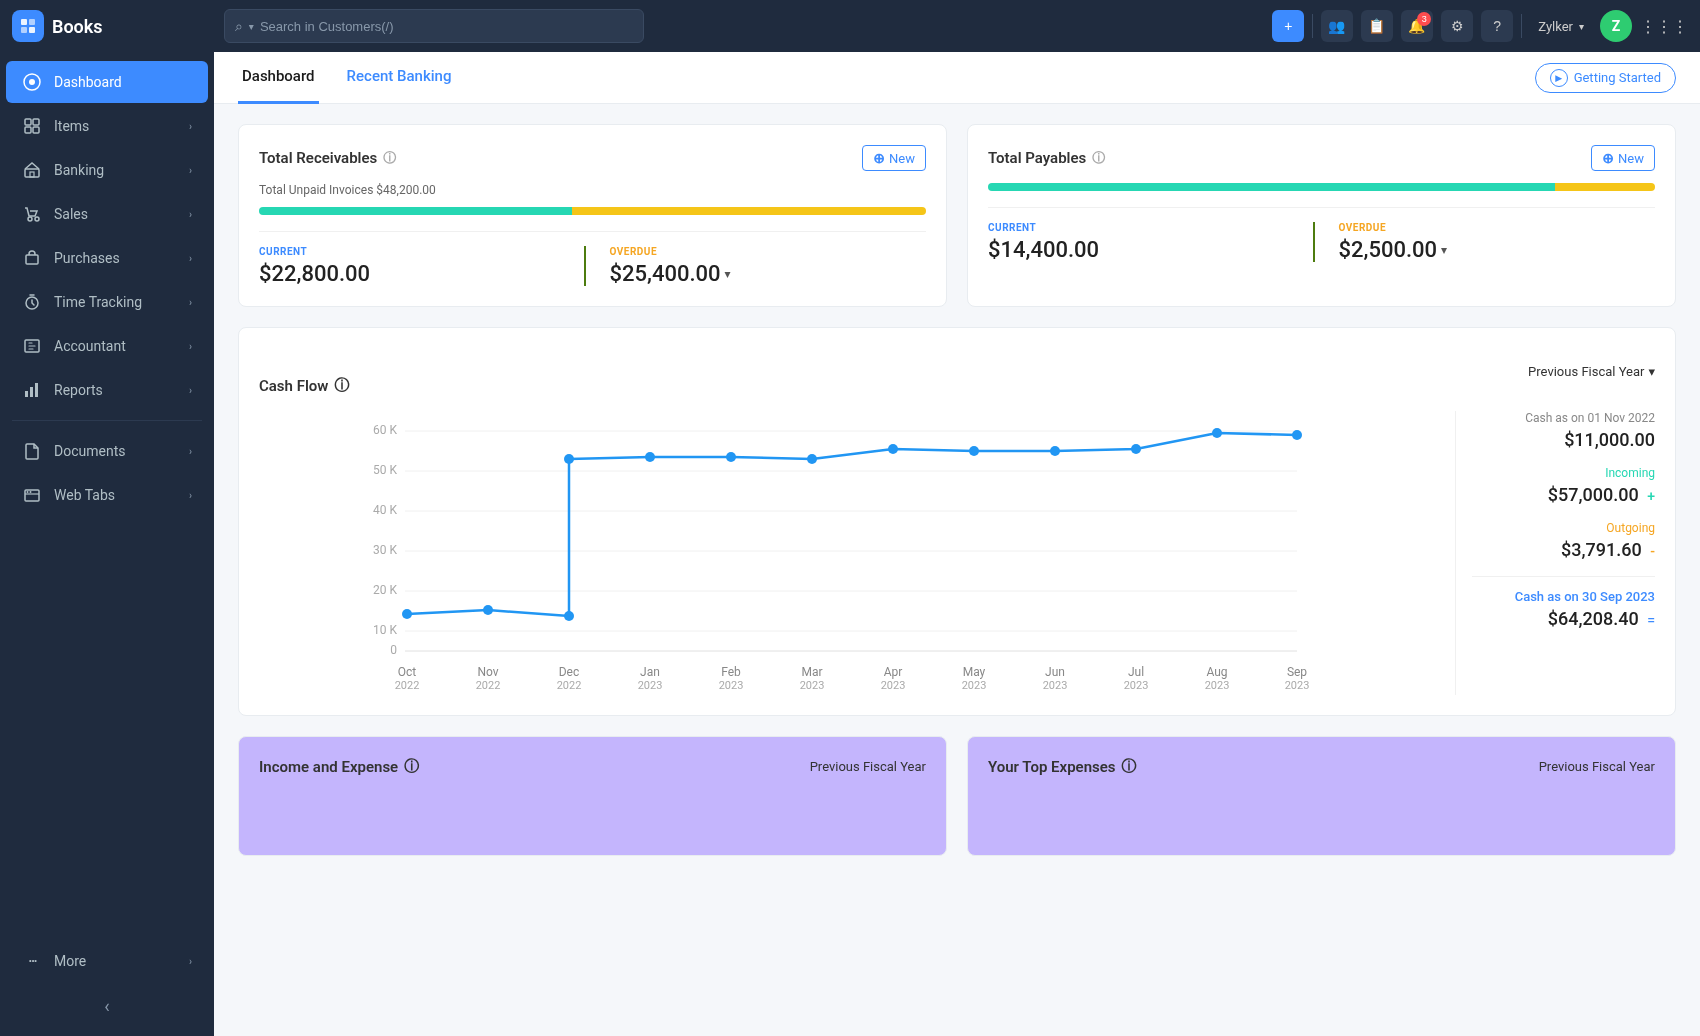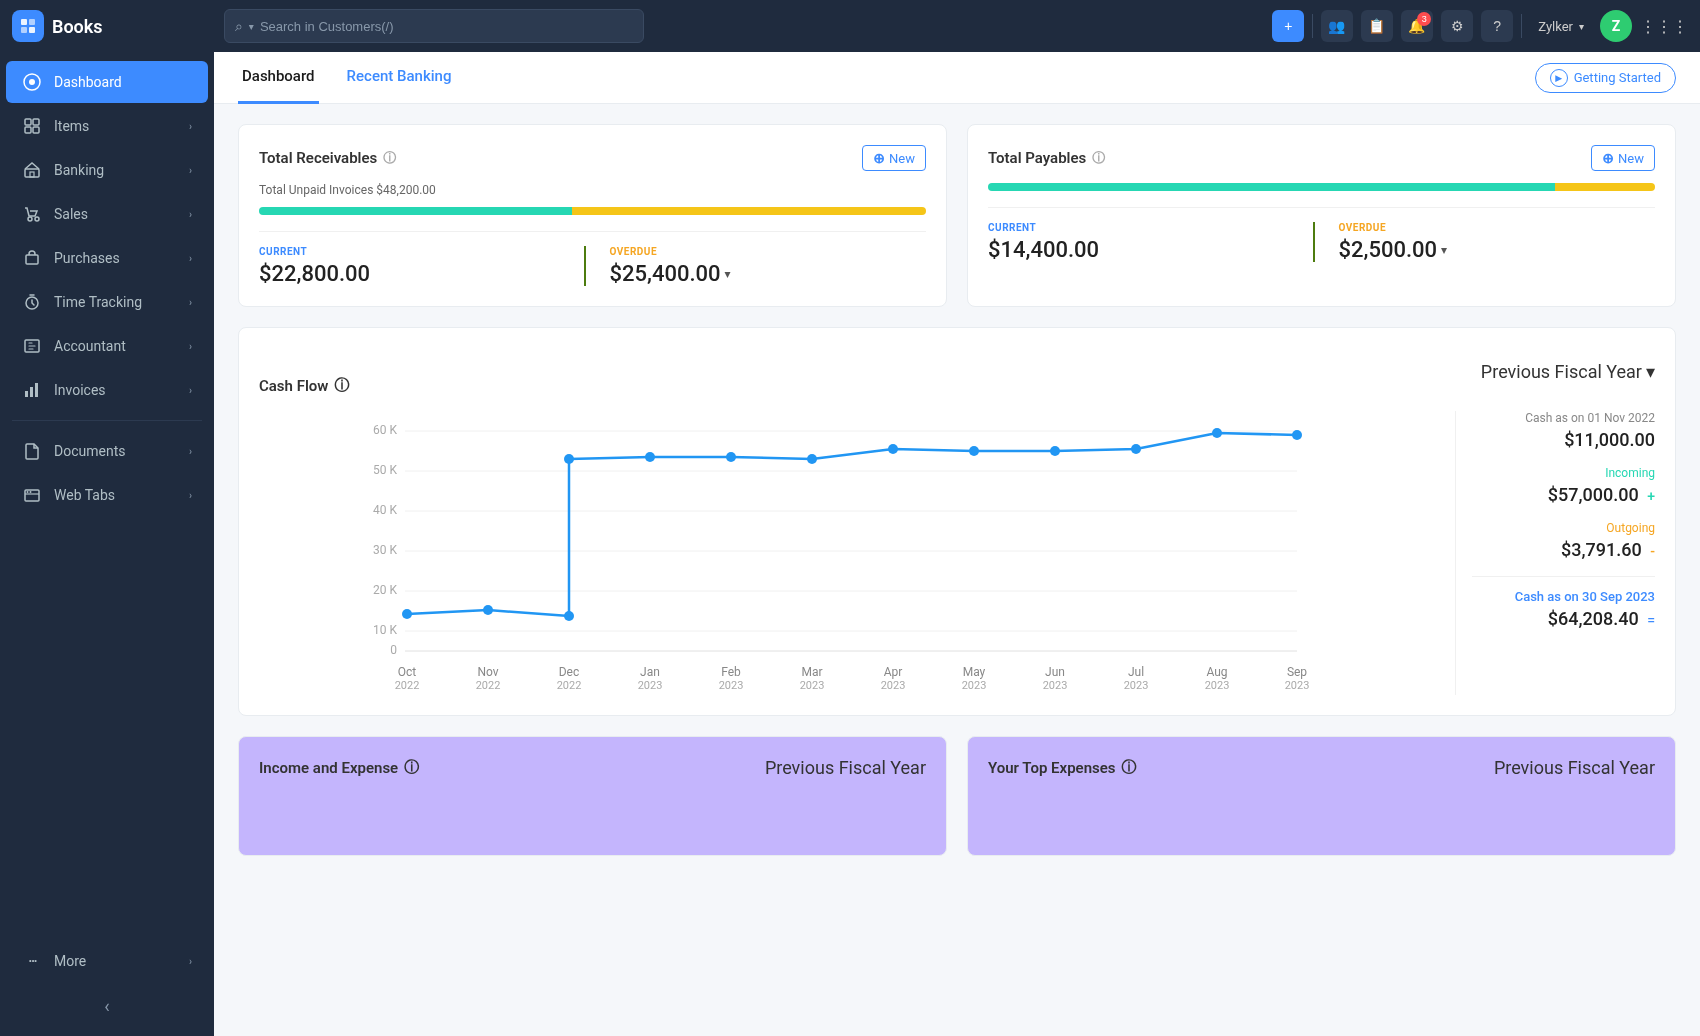--- a/index.html
+++ b/index.html
@@ -148,21 +148,21 @@
     .stat-value { font-size: 22px; font-weight: 500; color: #222; display: flex; align-items: center; gap: 4px; }
     .stat-value .dropdown-arrow { font-size: 12px; color: #555; }
 
     
     .cash-flow-card {
       background: white; border-radius: 8px; border: 1px solid #e8ecf0;
       padding: 20px;
     }
     .cash-flow-header { display: flex; align-items: center; justify-content: space-between; margin-bottom: 16px; }
     .cash-flow-title { font-size: 15px; font-weight: 600; color: #333; display: flex; align-items: center; gap: 6px; margin-top: 28px; }
-    .period-selector { display: flex; align-items: center; gap: 4px; font-size: 18px; color: #333; cursor: pointer; }
+    .period-selector { display: flex; align-items: center; gap: 4px; font-size: 13px; color: #333; cursor: pointer; }
 
     .cash-flow-body { display: flex; gap: 20px; }
     .chart-area { flex: 1; position: relative; }
 
     .cash-flow-stats { width: 200px; display: flex; flex-direction: column; gap: 16px; padding-left: 16px; border-left: 1px solid #f0f0f0; }
     .cf-stat { text-align: right; }
     .cf-stat-label { font-size: 12px; color: #888; margin-bottom: 4px; }
     .cf-stat-label.incoming { color: #26d7b3; }
     .cf-stat-label.outgoing { color: #f5a623; }
     .cf-stat-label.closing { color: #3d8bff; font-size: 13px; font-weight: 500; }
@@ -322,21 +322,21 @@
     </div>
 
     <div class="sidebar-item">
       <span class="si-icon">
         <svg width="18" height="18" viewBox="0 0 18 18" fill="none">
           <rect x="2" y="10" width="3" height="6" fill="#b0bec5"></rect>
           <rect x="7" y="6" width="3" height="10" fill="#b0bec5"></rect>
           <rect x="12" y="2" width="3" height="14" fill="#b0bec5"></rect>
         </svg>
       </span>
-      <span class="si-label">Invoices</span>
+      <span class="si-label">Reports</span>
       <span class="si-arrow">›</span>
     </div>
 
     <div class="sidebar-divider"></div>
 
     <div class="sidebar-item">
       <span class="si-icon">
         <svg width="18" height="18" viewBox="0 0 18 18" fill="none">
           <path d="M4 2h7l4 4v10a1 1 0 01-1 1H4a1 1 0 01-1-1V3a1 1 0 011-1z" stroke="#b0bec5" stroke-width="1.5"></path>
           <path d="M11 2v4h4" stroke="#b0bec5" stroke-width="1.5"></path>

